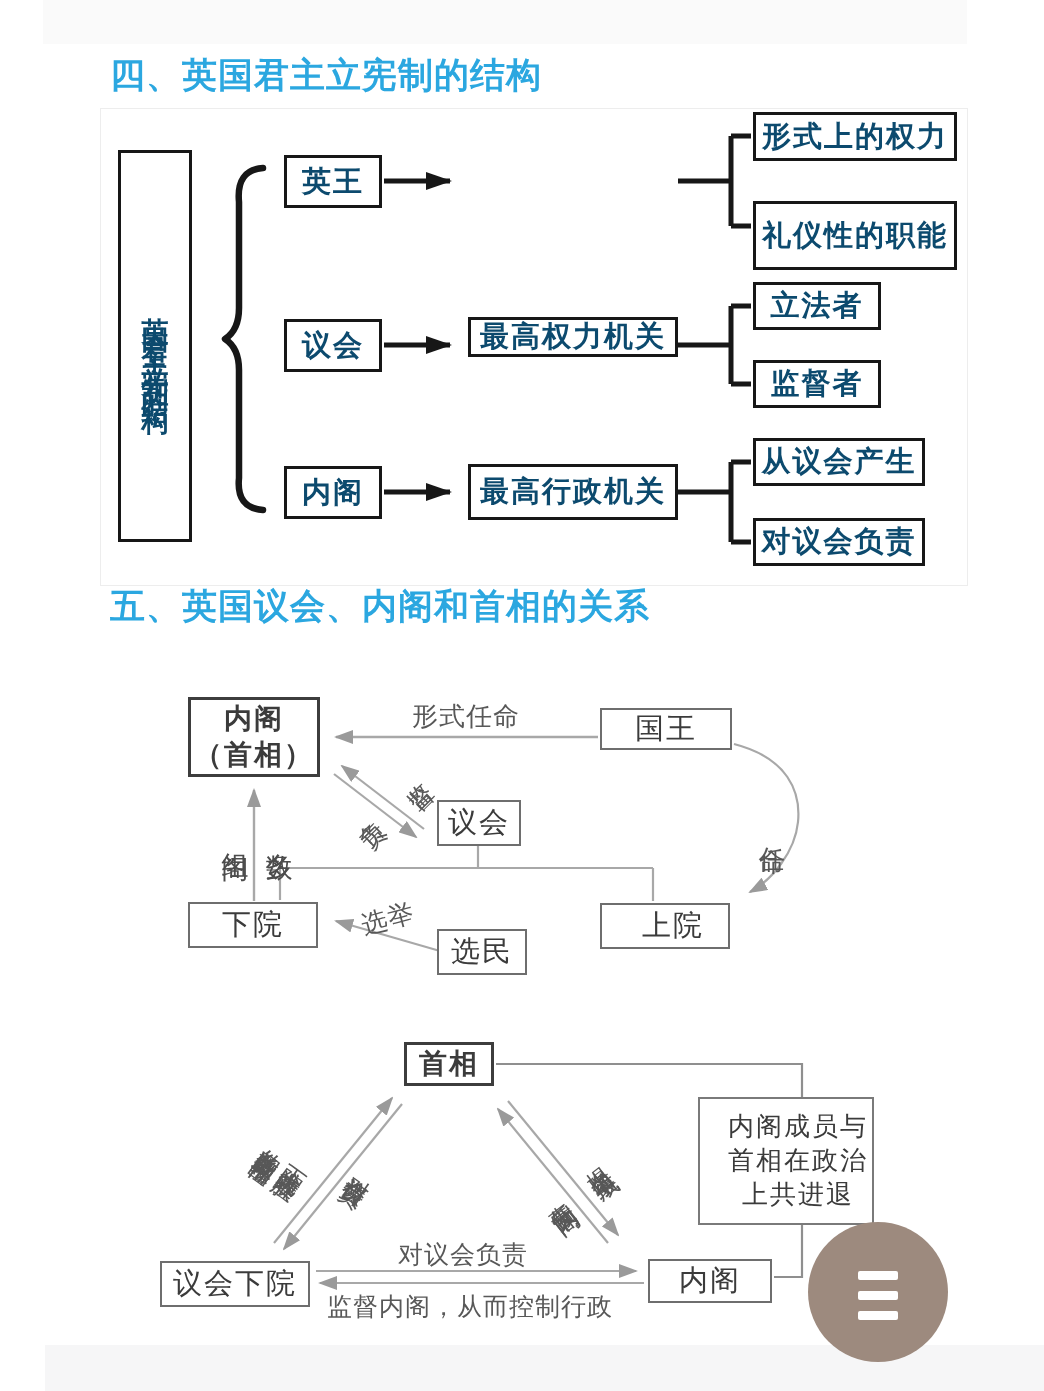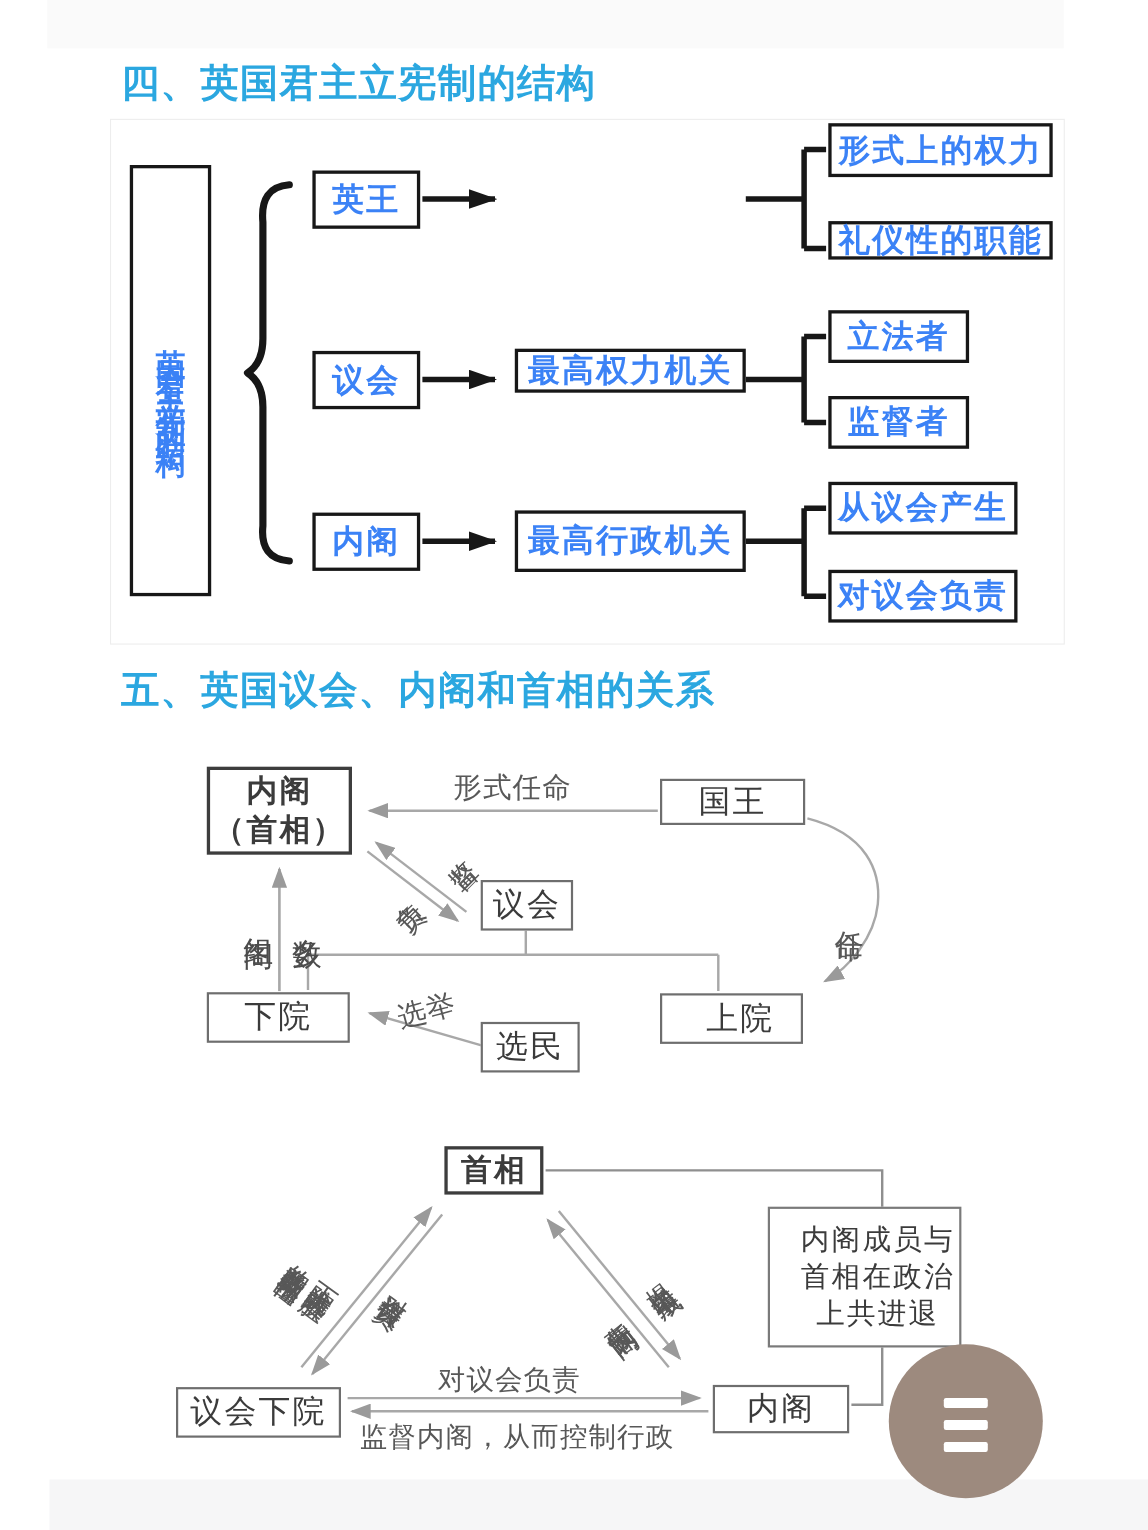--- a/index.html
+++ b/index.html
@@ -7,21 +7,21 @@
         font-family:"Liberation Sans",sans-serif;}
   .band-top{position:absolute;left:43px;top:0;width:924px;height:44px;background:#fafafa;}
   .band-bottom{position:absolute;left:45px;top:1345px;right:0;height:46px;background:#f6f6f7;}
   .title{position:absolute;left:110px;color:#2ba7e0;font-size:35px;font-weight:700;
          letter-spacing:1px;white-space:nowrap;}
   .d1frame{position:absolute;left:100px;top:108px;width:866px;height:476px;
            border:1px solid #ededed;background:#fff;}
   svg.overlay{position:absolute;left:0;top:0;pointer-events:none;}
   .bx{position:absolute;background:#fff;box-sizing:border-box;display:flex;
       align-items:center;justify-content:center;text-align:center;}
-  .bx1{border:3px solid #171717;color:#3b82f6;font-size:29px;font-weight:600;letter-spacing:2px;}
+  .bx1{border:3px solid #171717;color:#0c4a6e;font-size:29px;font-weight:600;letter-spacing:2px;}
   .bx2{border:2px solid #6e6e6e;color:#3b3b3b;font-size:29px;font-weight:500;letter-spacing:2px;}
   .bold2{border-width:3px;border-color:#3d3d3d;font-weight:700;}
   .vtext{writing-mode:vertical-rl;letter-spacing:10px;}
   .preline{white-space:pre-line;}
   .lb{position:absolute;color:#585858;font-size:25px;white-space:nowrap;
       transform:translate(-50%,-50%);letter-spacing:1px;}
   .vlb{position:absolute;color:#585858;font-size:24px;writing-mode:vertical-rl;
        letter-spacing:2px;line-height:1.25;transform:translate(-50%,-50%);}
   .note{font-size:26px;line-height:1.3;font-weight:500;border-color:#7a7a7a;}
   .fab{position:absolute;left:808px;top:1222px;width:140px;height:140px;border-radius:50%;
@@ -31,21 +31,21 @@
 </style>
 </head>
 <body>
 
 <div class="page">
 
   <div class="band-top"></div>
   <div class="band-bottom"></div>
 
   <div class="title" style="top:52px;">四、英国君主立宪制的结构</div>
-  <div class="title" style="top:604px;">五、英国议会、内阁和首相的关系</div>
+  <div class="title" style="top:583px;">五、英国议会、内阁和首相的关系</div>
 
   <div class="d1frame"></div>
 
   <svg class="overlay" width="1044" height="1391" viewBox="0 0 1044 1391">
     <defs>
       <marker id="ab" markerUnits="userSpaceOnUse" markerWidth="26" markerHeight="18" refX="24" refY="9" orient="auto">
           <path d="M0,0 L26,9 L0,18 Z" fill="#171717"></path>
         </marker>
       <marker id="ag" markerUnits="userSpaceOnUse" markerWidth="19" markerHeight="14" refX="17" refY="7" orient="auto">
           <path d="M0,0 L19,7 L0,14 Z" fill="#9a9a9a"></path>
@@ -74,21 +74,21 @@
     <line x1="608" y1="1243" x2="498" y2="1109" stroke="#a8a8a8" stroke-width="2.2" marker-end="url(#ag)"></line>
     <line x1="508" y1="1101" x2="618" y2="1235" stroke="#a8a8a8" stroke-width="2.2" marker-end="url(#ag)"></line>
     <line x1="316" y1="1271" x2="636" y2="1271" stroke="#a8a8a8" stroke-width="2.2" marker-end="url(#ag)"></line>
     <line x1="644" y1="1283" x2="320" y2="1283" stroke="#a8a8a8" stroke-width="2.2" marker-end="url(#ag)"></line>
   </svg>
 
   <div class="bx bx1 vtext" style="left:118px;top:150px;width:74px;height:392px;font-size:27px;">英国君主立宪制的结构</div>
 
   <div class="bx bx1" style="left:284px;top:155px;width:98px;height:53px;">英王</div>
   <div class="bx bx1" style="left:753px;top:112px;width:204px;height:49px;">形式上的权力</div>
-  <div class="bx bx1" style="left:753px;top:201px;width:204px;height:35px;">礼仪性的职能</div>
+  <div class="bx bx1" style="left:753px;top:201px;width:204px;height:69px;">礼仪性的职能</div>
 
   <div class="bx bx1" style="left:284px;top:319px;width:98px;height:53px;">议会</div>
   <div class="bx bx1" style="left:468px;top:317px;width:210px;height:40px;">最高权力机关</div>
   <div class="bx bx1" style="left:753px;top:282px;width:128px;height:48px;">立法者</div>
   <div class="bx bx1" style="left:753px;top:360px;width:128px;height:48px;">监督者</div>
 
   <div class="bx bx1" style="left:284px;top:466px;width:98px;height:53px;">内阁</div>
   <div class="bx bx1" style="left:468px;top:464px;width:210px;height:56px;">最高行政机关</div>
   <div class="bx bx1" style="left:753px;top:438px;width:172px;height:48px;">从议会产生</div>
   <div class="bx bx1" style="left:753px;top:518px;width:172px;height:48px;">对议会负责</div>

